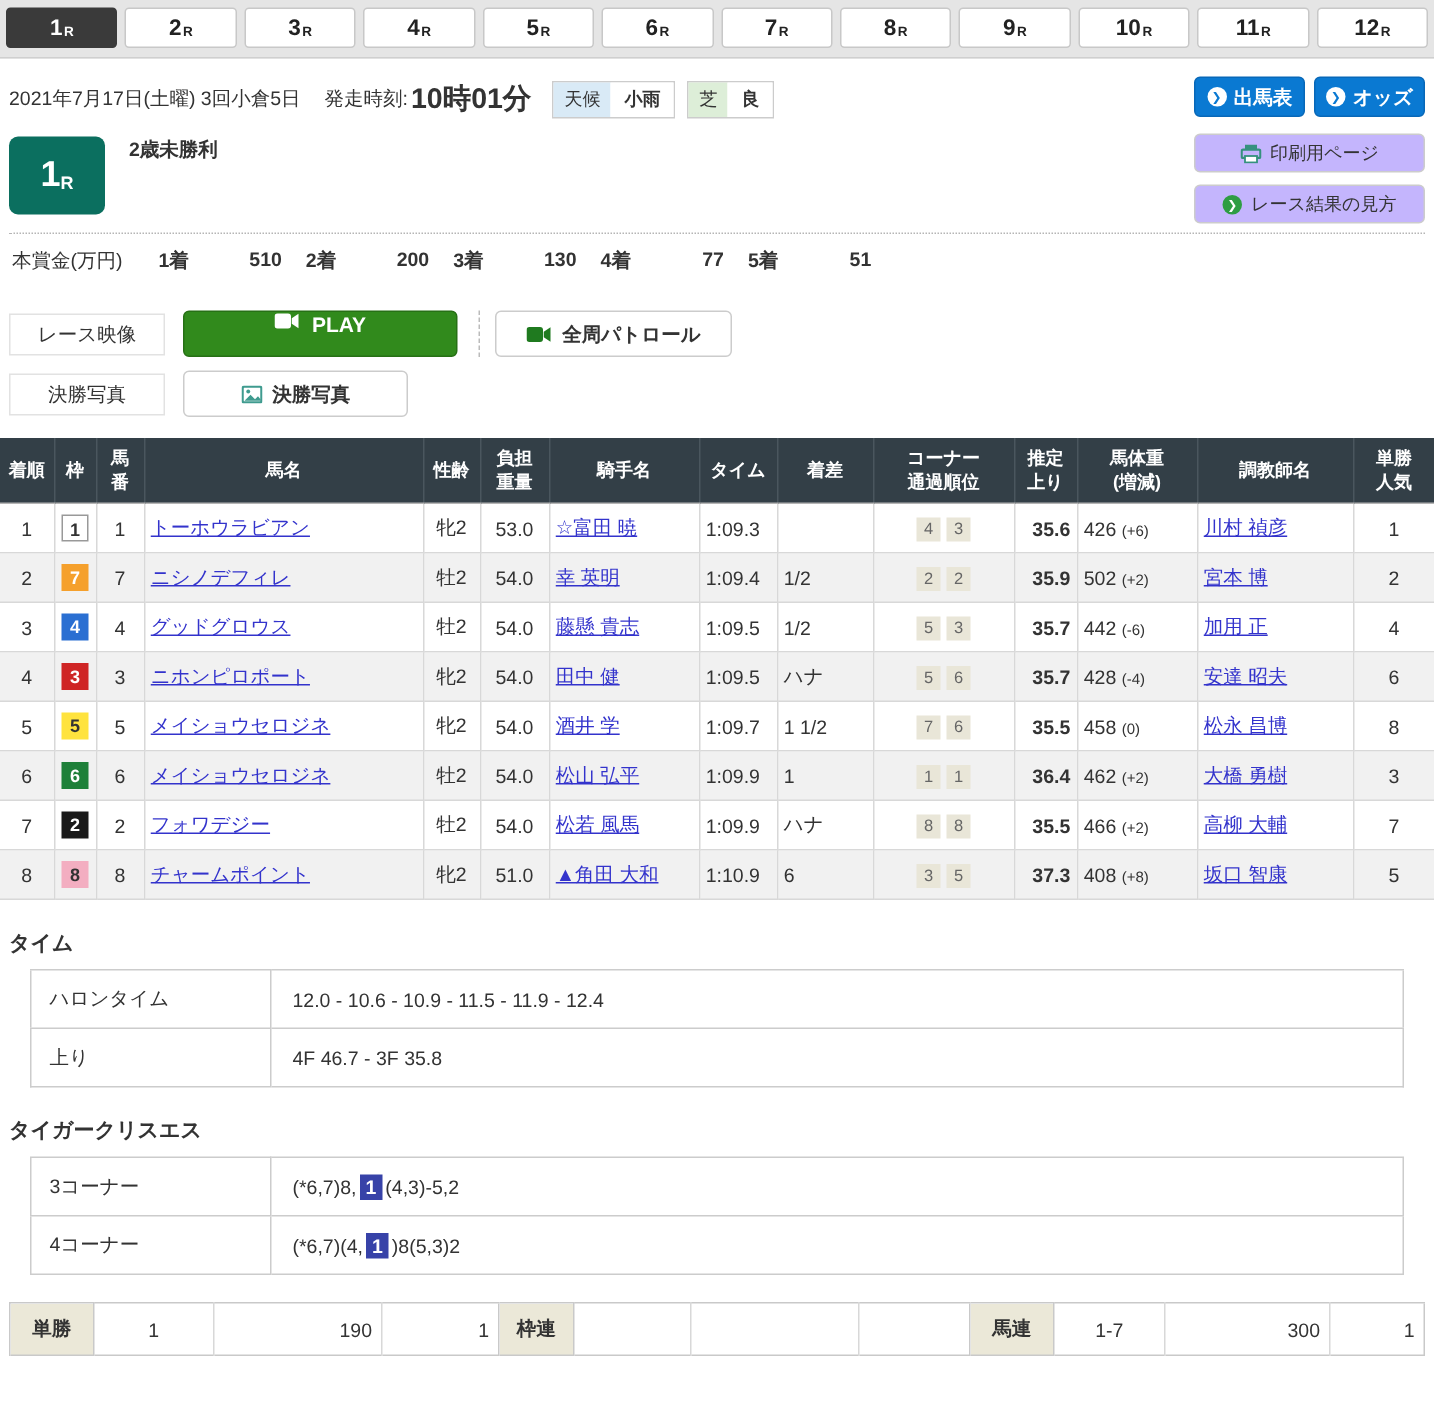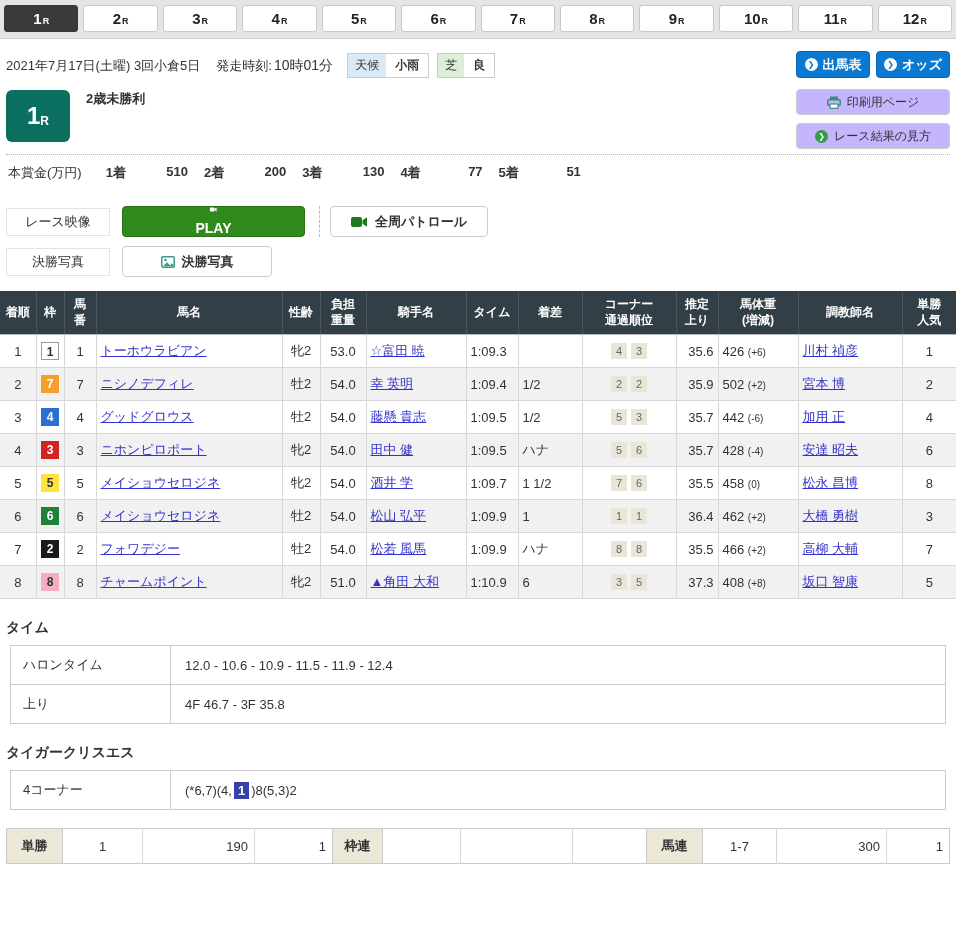--- a/index.html
+++ b/index.html
@@ -10,21 +10,21 @@
   .tabstrip{display:flex;gap:5px;background:#e5e5e5;padding:5px 4px 6px;border-bottom:1px solid #cfcfcf;}
   .tab{flex:1;height:27px;background:#fff;border:1px solid #c8c8c8;border-radius:3px;display:flex;align-items:center;justify-content:center;color:#222;cursor:pointer;}
   .tab .tn{font-size:15px;font-weight:bold;}
   .tab .tr{font-size:9px;font-weight:bold;margin:4px 0 0 1px;}
   .tab.sel{background:#3a3a3a;border-color:#3a3a3a;color:#fff;}
 
   
   .hdr{position:relative;padding:14px 6px 0;}
   .dateline{display:flex;align-items:center;}
   .dl-date{margin-right:16px;}
-  .dl-time{font-size:14px;font-weight:normal;margin:0 14px 0 2px;}
+  .dl-time{font-size:19px;font-weight:bold;margin:0 14px 0 2px;}
   .badge{display:flex;border:1px solid #ccc;margin-right:8px;font-size:12px;}
   .badge .bl{padding:3px 7px;}
   .badge .bv{padding:3px 9px;background:#fff;font-weight:bold;}
   .bl.blue{background:#d9eaf6;}
   .bl.green{background:#ddeed8;}
 
   .raceblock{display:flex;margin-top:12px;}
   .racenum{width:64px;height:52px;background:#0b6f5f;border-radius:6px;color:#fff;display:flex;align-items:center;justify-content:center;margin-right:16px;}
   .racenum .rn{font-size:24px;font-weight:bold;}
   .racenum .rr{font-size:12px;font-weight:bold;margin-top:9px;}
@@ -43,42 +43,42 @@
   .bluerow{display:flex;gap:6px;margin-bottom:11px;}
   .bluebtn{flex:1;height:27px;background:#0a79d2;border:1px solid #0868b8;border-radius:4px;color:#fff;font-size:13px;font-weight:bold;display:flex;align-items:center;justify-content:center;gap:5px;cursor:pointer;}
   .circ{width:13px;height:13px;border-radius:50%;background:#fff;color:#0a79d2;font-size:8px;font-weight:bold;display:flex;align-items:center;justify-content:center;}
   .circg{width:13px;height:13px;border-radius:50%;background:#2e9d43;color:#fff;font-size:8px;font-weight:bold;display:flex;align-items:center;justify-content:center;}
   .whitebtn{height:26px;background:#c4b5fd;border:1px solid #ccc;border-radius:4px;font-size:12px;display:flex;align-items:center;justify-content:center;gap:6px;margin-bottom:8px;cursor:pointer;color:#333;}
 
   
   .media{margin:16px 6px 0;}
   .mrow{display:flex;align-items:center;margin-bottom:9px;}
   .mlabel{width:104px;height:28px;border:1px solid #e2e2e2;display:flex;align-items:center;justify-content:center;margin-right:12px;}
-  .playbtn{width:183px;height:31px;background:#318a1c;border:1px solid #277015;border-radius:4px;color:#fff;font-size:14px;font-weight:bold;display:flex;align-items:center;justify-content:center;gap:8px;cursor:pointer;flex-direction:column;}
+  .playbtn{width:183px;height:31px;background:#318a1c;border:1px solid #277015;border-radius:4px;color:#fff;font-size:14px;font-weight:bold;display:flex;align-items:flex-start;justify-content:center;gap:8px;cursor:pointer;}
   .dashsep{height:31px;border-left:1px dashed #bbb;margin:0 10px 0 14px;}
   .patrolbtn{width:158px;height:31px;background:#fff;border:1px solid #ccc;border-radius:4px;font-size:13px;font-weight:bold;display:flex;align-items:center;justify-content:center;gap:7px;cursor:pointer;}
   .photobtn{width:150px;height:31px;background:#fff;border:1px solid #ccc;border-radius:4px;font-size:13px;font-weight:bold;display:flex;align-items:center;justify-content:center;gap:7px;cursor:pointer;}
 
   
   .results{width:956px;border-collapse:collapse;table-layout:fixed;margin-top:14px;font-size:13px;}
   .results th{background:#333f47;color:#fff;font-size:12px;font-weight:bold;padding:6px 2px;border-right:1px solid #4a565e;border-bottom:1px solid #b5b5b5;line-height:1.3;word-break:break-all;}
   .results th:last-child{border-right:none;}
   .results td{padding:7px 4px;border-right:1px solid #d8d8d8;border-bottom:1px solid #d8d8d8;white-space:nowrap;overflow:hidden;}
   .results td:last-child{border-right:none;}
   .results tr.even td{background:#f1f1f1;}
-  .c{text-align:center;}.l{text-align:left;}.r{text-align:right;}
+  .c{text-align:center;}.l{text-align:left;}.r{text-align:right;font-weight:bold;}
   .tpad{padding-left:6px;}
   .waku{display:inline-block;min-width:18px;height:18px;line-height:18px;font-size:12px;font-weight:bold;text-align:center;}
   .cpbox{display:inline-block;width:16px;height:16px;line-height:16px;background:#e9e6d8;color:#666;font-size:11px;text-align:center;margin:0 2px;}
   a.lnk{color:#3333cc;text-decoration:underline;cursor:pointer;}
   .smu{font-size:10px;}
 
   
   .sech{font-size:14px;font-weight:bold;margin:20px 6px 8px;}
-  .kvwrap{margin:0 10px;border-radius:27px;}
+  .kvwrap{margin:0 20px;border-radius:27px;}
   .kv{width:100%;border-collapse:collapse;font-size:13px;border:1px solid #ccc;}
   .kv td{border-top:1px solid #ccc;padding:10px 14px;}
   .kv .kl{width:160px;border-right:1px solid #ccc;padding-left:12px;}
   .chl{display:inline-block;min-width:13px;padding:1px 4px;background:#3742a8;color:#fff;font-weight:bold;text-align:center;margin:0 2px;}
 
   
   .paywrap{margin:0 6px;}
   .payhead{margin-top:36px;border-bottom:1px solid #ddd;padding:0 0 10px 2px;font-size:15px;font-weight:bold;position:relative;}
   .paybar{position:absolute;left:0;bottom:-2px;width:120px;height:3px;background:#36a34a;}
   .paytable{width:100%;border-collapse:collapse;table-layout:fixed;font-size:13px;margin-top:18px;border:1px solid #c9c9c9;}
@@ -432,20 +432,24 @@
             <td class="kvv">4F 46.7 - 3F 35.8</td>
           </tr>
         </tbody>
     </table>
   </div>
 
   <div class="sech">タイガークリスエス</div>
   <div class="kvwrap">
     <table class="kv">
       <tbody>
+          <tr>
+            <td class="kl">3コーナー</td>
+            <td class="kvv">(*6,7)8,<span class="chl">1</span>(4,3)-5,2</td>
+          </tr>
           <tr>
             <td class="kl">4コーナー</td>
             <td class="kvv">(*6,7)(4,<span class="chl">1</span>)8(5,3)2</td>
           </tr>
         </tbody>
     </table>
   </div>
 
   <div class="paywrap">
     <table class="paytable">

